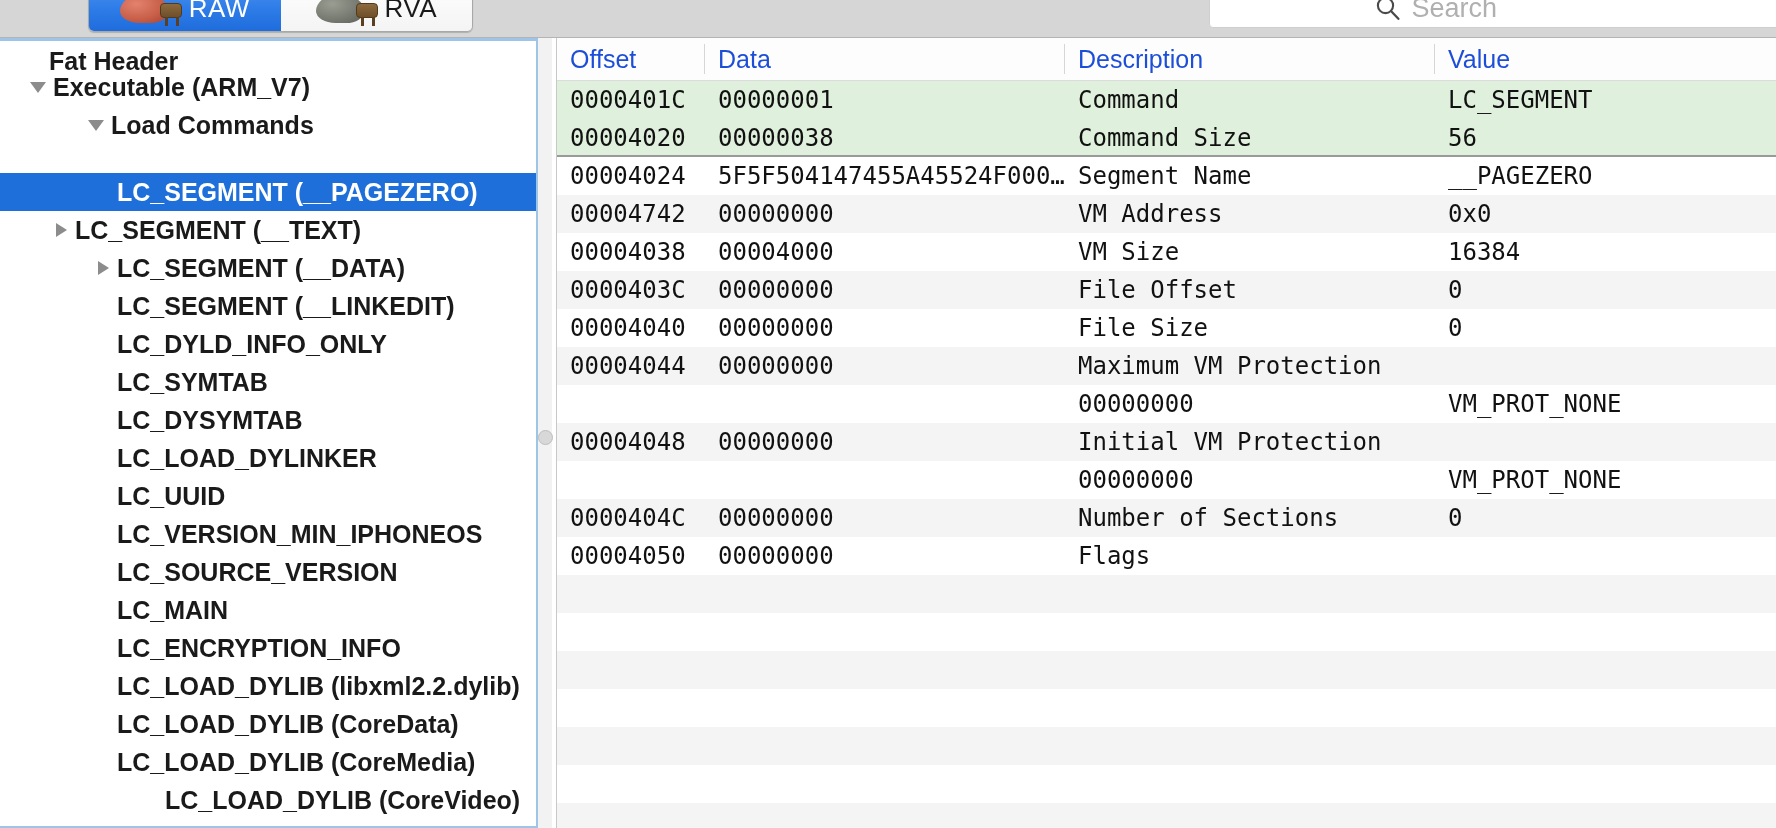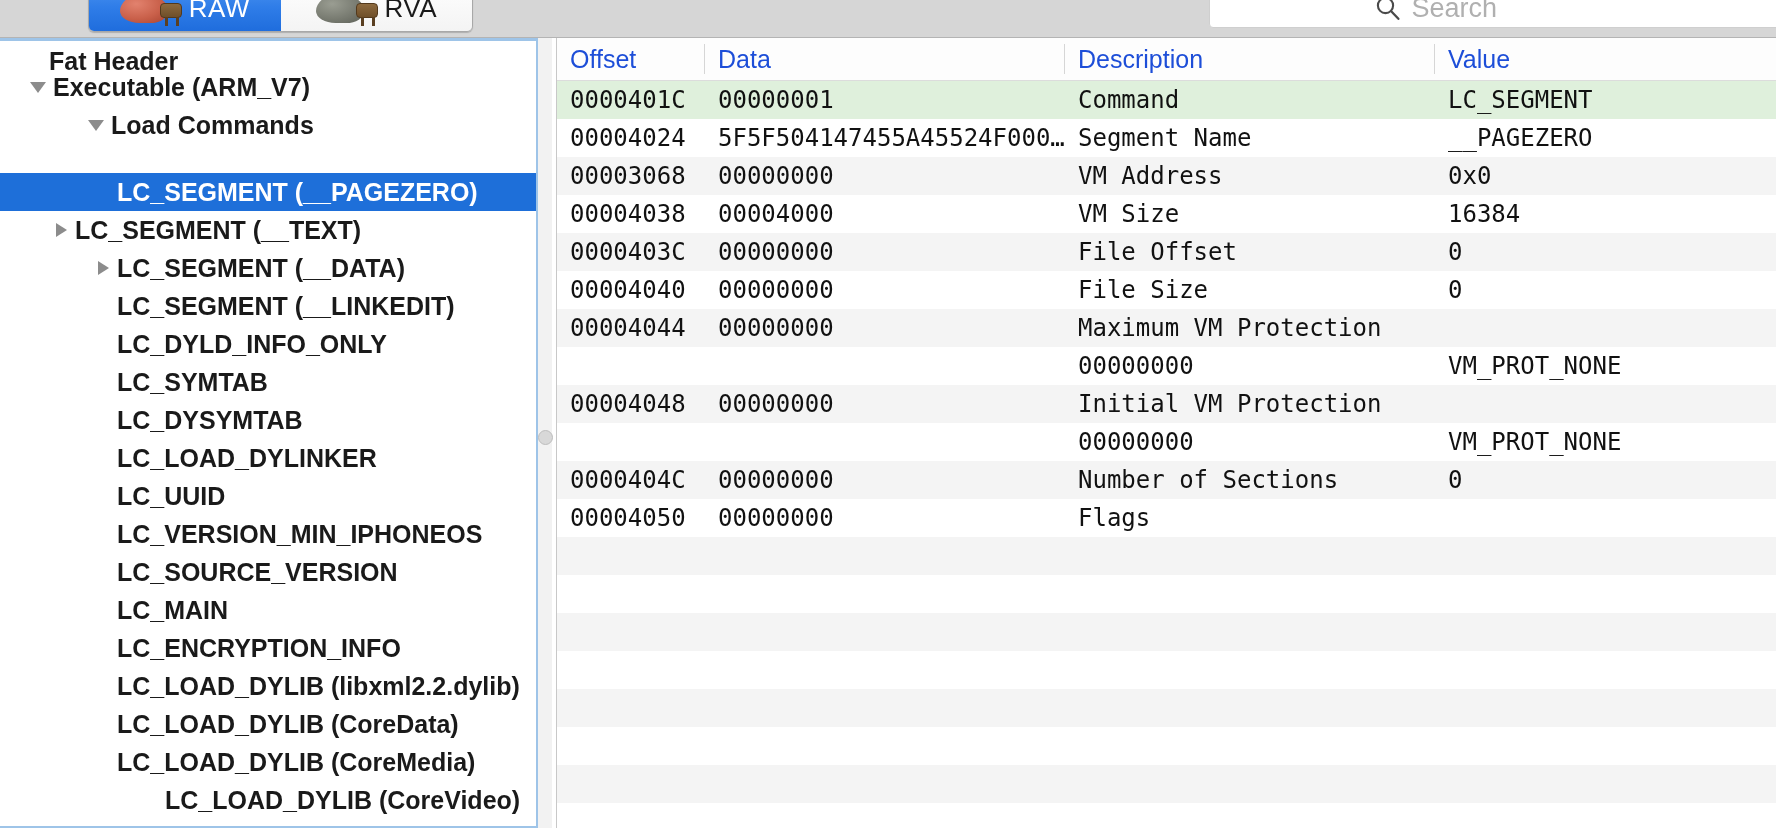--- a/index.html
+++ b/index.html
@@ -322,28 +322,34 @@
         <div class="th c-des">Description</div>
         <div class="th c-val last">Value</div>
       </div>
     <div class="tbody" id="tbody">
         <div class="row hl">
           <div class="cell c-off">0000401C</div>
           <div class="cell c-dat">00000001</div>
           <div class="cell c-des">Command</div>
           <div class="cell c-val">LC_SEGMENT</div>
         </div>
+        <div class="row hl hl-last">
+          <div class="cell c-off">00004020</div>
+          <div class="cell c-dat">00000038</div>
+          <div class="cell c-des">Command Size</div>
+          <div class="cell c-val">56</div>
+        </div>
         <div class="row even">
           <div class="cell c-off">00004024</div>
           <div class="cell c-dat">5F5F504147455A45524F000…</div>
           <div class="cell c-des">Segment Name</div>
           <div class="cell c-val">__PAGEZERO</div>
         </div>
         <div class="row odd">
-          <div class="cell c-off">00003068</div>
+          <div class="cell c-off">00004742</div>
           <div class="cell c-dat">00000000</div>
           <div class="cell c-des">VM Address</div>
           <div class="cell c-val">0x0</div>
         </div>
         <div class="row even">
           <div class="cell c-off">00004038</div>
           <div class="cell c-dat">00004000</div>
           <div class="cell c-des">VM Size</div>
           <div class="cell c-val">16384</div>
         </div>

